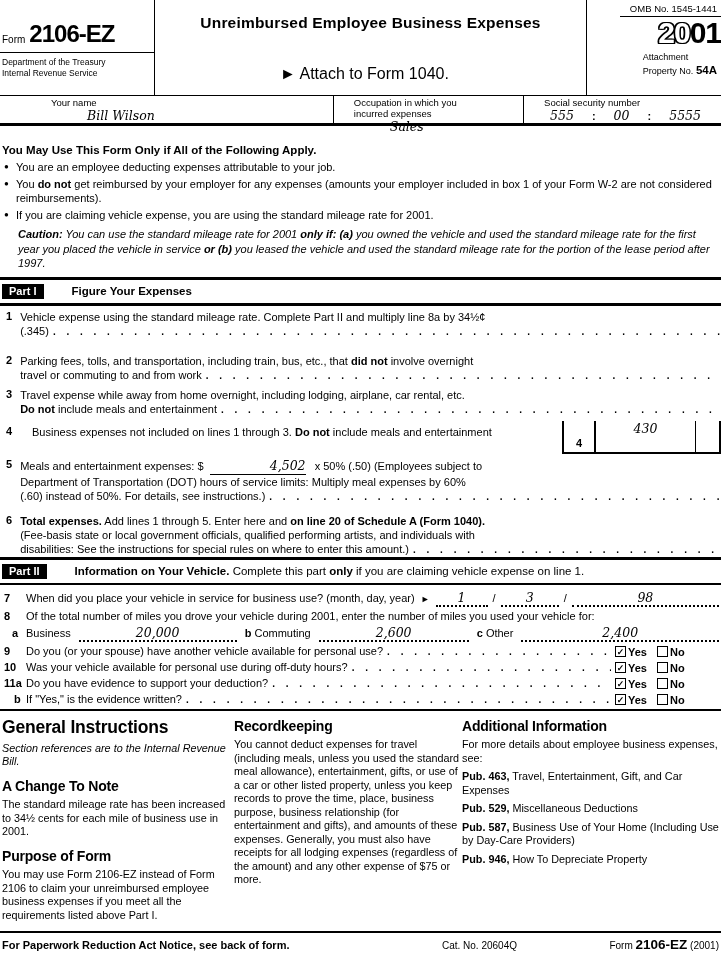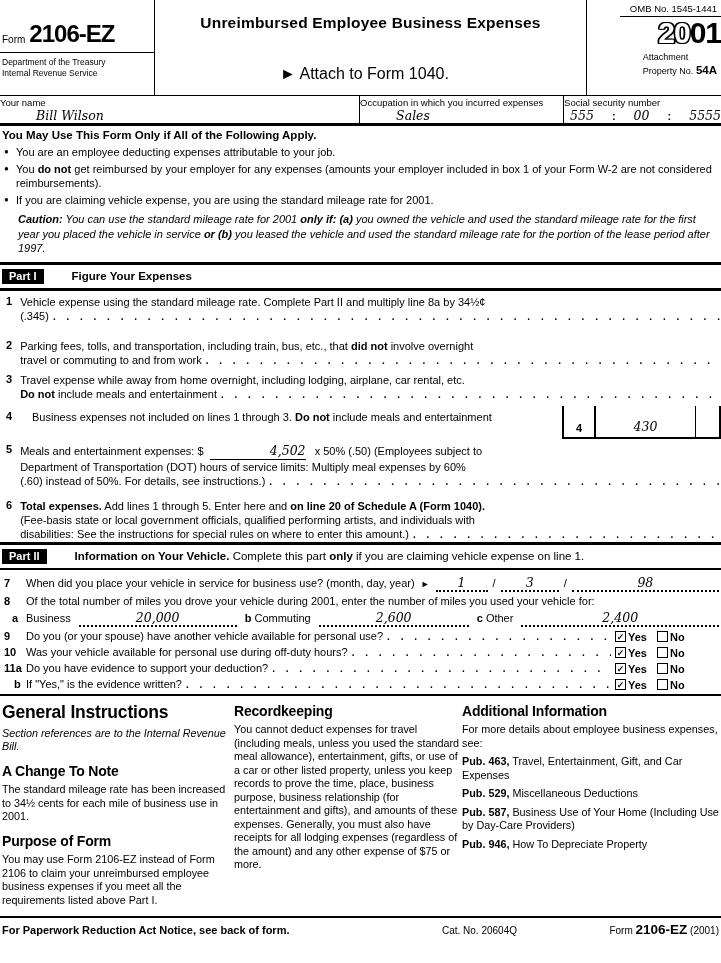--- a/index.html
+++ b/index.html
@@ -25,31 +25,31 @@
   .h-attach { font-weight: normal; font-size: 16px; position: absolute; bottom: 12px; left: 0; right: 12px; }
   .h-right { width: 135px; border-left: 1px solid #000; display: flex; flex-direction: column; align-items: flex-end; }
   .h-omb { font-size: 9.5px; border-bottom: 1px solid #000; padding: 3px 4px 2px 10px; white-space: nowrap; }
   .h-year { text-align: center; font-size: 30px; font-weight: bold; line-height: 1.05; letter-spacing: -1px; }
   .h-year-outline { color: #fff; text-shadow: -1.4px -1.4px 0 #000, 1.4px -1.4px 0 #000, -1.4px 1.4px 0 #000, 1.4px 1.4px 0 #000, 0 1.4px 0 #000, 0 -1.4px 0 #000, 1.4px 0 0 #000, -1.4px 0 0 #000; }
   .h-attachment { font-size: 9px; padding: 2px 4px 0 8px; line-height: 1.35; }
   .h-seq-num { font-size: 11.5px; font-weight: bold; }
 
   
   .idrow { display: flex; border-bottom: 3px solid #000; height: 30px; }
-  .idcell { padding: 1px 0; display: flex; flex-direction: column; }
+  .idcell { padding: 1px 20px; display: flex; flex-direction: column; margin-left: 31px; }
   .idlabel { font-size: 9.5px; }
   .idval { padding-left: 36px; }
   .id-name { width: 368px; }
   .id-occ { width: 209px; border-left: 1px solid #000; }
   .id-ssn { flex: 1; border-left: 1px solid #000; }
   .ssnval { display: flex; gap: 18px; padding-left: 6px; align-items: baseline; }
   .ssn-sep { font-weight: bold; }
 
   
-  .elig { padding: 3px 2px 0 2px; }
+  .elig { padding: 18px 2px 0 2px; }
   .elig-head { font-weight: bold; font-size: 11.5px; margin-bottom: 4px; }
   .bullet-row { display: flex; margin-bottom: 3px; line-height: 1.28; }
   .bullet-dot { width: 14px; font-size: 8px; padding-top: 2px; padding-left: 2px; }
   .bullet-text { flex: 1; }
   .caution { margin: 5px 0 6px 16px; font-style: italic; line-height: 1.32; padding-right: 2px; }
 
   .rule-thick { border-top: 3px solid #000; }
   .rule-med { border-top: 2px solid #000; }
 
   
@@ -58,21 +58,21 @@
   .part-title { font-weight: bold; margin-left: 28px; font-size: 11.5px; }
   .part-title-rest { font-weight: normal; }
 
   
   .p1row { display: flex; align-items: stretch; }
   .p1num { width: 24px; font-weight: bold; padding: 4px 0 0 6px; }
   .p1desc { flex: 1; padding: 4px 4px 0 8px; line-height: 1.3; }
   .lastline { display: flex; align-items: baseline; }
   .leader { flex: 1; overflow: hidden; white-space: nowrap; font-weight: bold; letter-spacing: 4px; font-size: 10px; margin: 0 4px; }
   .boxnum { width: 32px; border-left: 2px solid #000; border-bottom: 2px solid #000; font-weight: bold; display: flex; align-items: flex-end; justify-content: center; padding-bottom: 3px; }
-  .boxamt { width: 101px; border-left: 2px solid #000; border-bottom: 2px solid #000; display: flex; align-items: flex-end; justify-content: center; padding-bottom: 3px; }
+  .boxamt { width: 101px; border-left: 2px solid #000; border-bottom: 2px solid #000; display: flex; justify-content: center; padding-bottom: 3px; }
   .boxcents { width: 26px; border-left: 1.5px solid #000; border-right: 2px solid #000; border-bottom: 2px solid #000; }
   .inline-val { display: inline-block; min-width: 96px; text-align: right; border-bottom: 1px solid #000; margin: 0 6px; }
 
   
   .p2line { display: flex; align-items: baseline; padding: 2px 2px 1px 0; }
   .p2num { width: 26px; font-weight: bold; padding-left: 4px; flex-shrink: 0; }
   .arrow { font-size: 9px; margin: 0 6px; }
   .dotfield { border-bottom: 2px dotted #000; text-align: center; }
   .sep-slash { margin: 0 5px; }
   .cbgroup { width: 104px; display: flex; align-items: center; flex-shrink: 0; }

